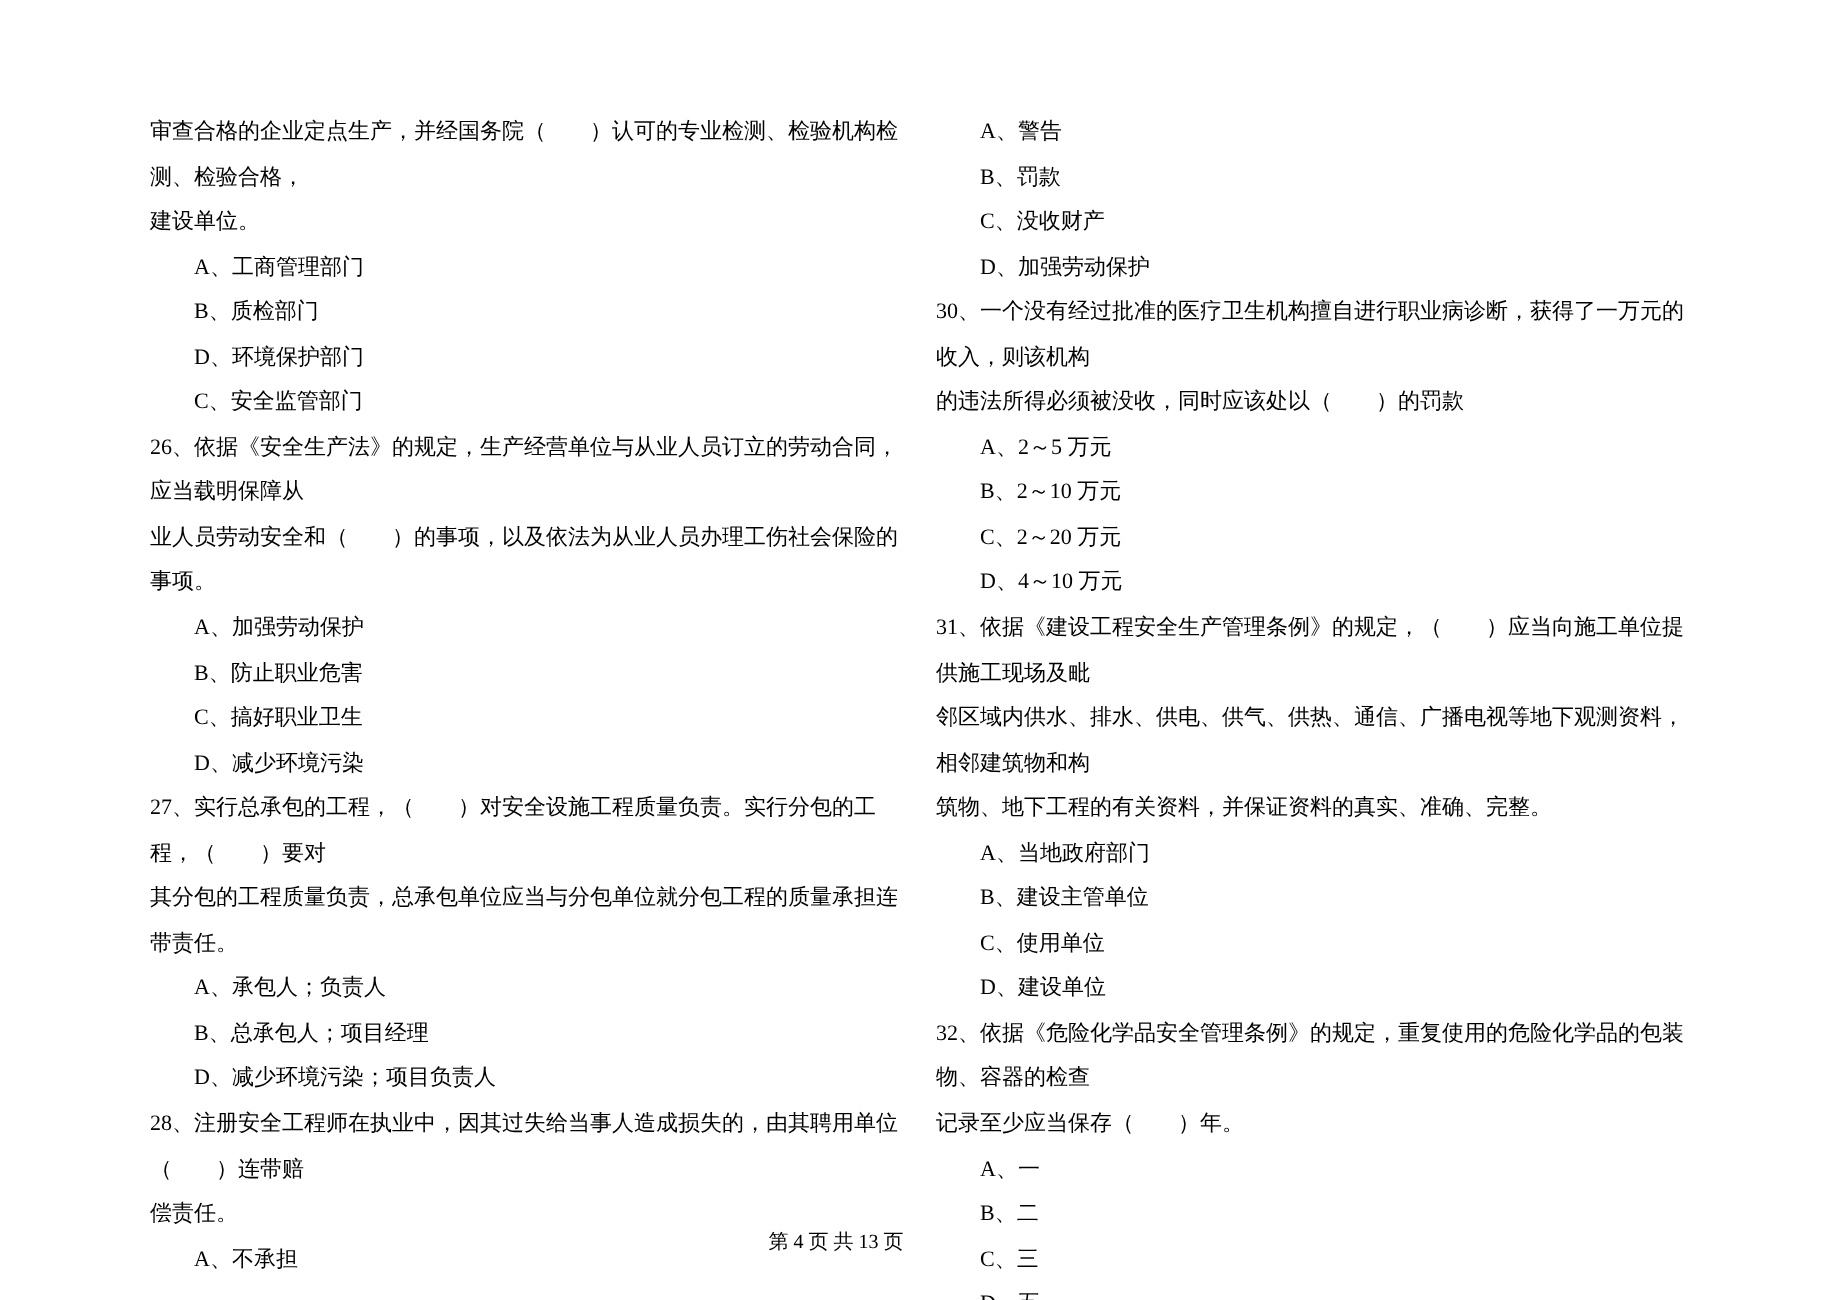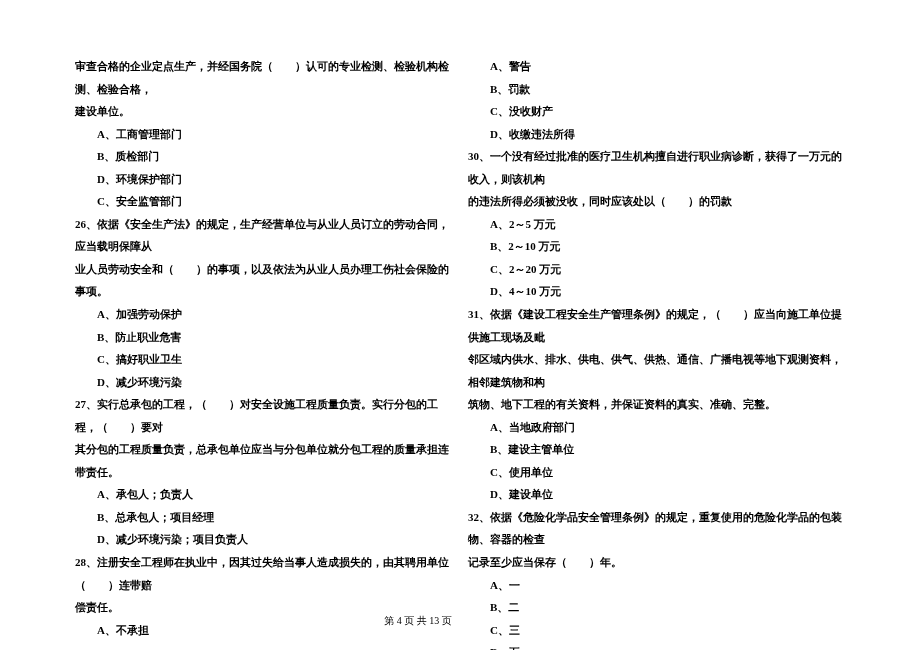--- a/index.html
+++ b/index.html
@@ -10,21 +10,20 @@
     font-family: "SimSun", "宋体", serif;
     font-size: 11px;
     color: #000;
     padding: 55px 75px 30px 75px;
     position: relative;
   }
   .columns {
     display: flex;
     gap: 16px;
     height: 540px;
-    font-weight: bold;
   }
   .col {
     flex: 1;
     line-height: 2.05;
   }
   .line { white-space: normal; word-break: break-all; }
   .opt { padding-left: 2em; }
   .footer {
     position: absolute;
     bottom: 22px;
@@ -60,21 +59,21 @@
     <div class="line">28、注册安全工程师在执业中，因其过失给当事人造成损失的，由其聘用单位（　　）连带赔</div>
     <div class="line">偿责任。</div>
     <div class="line opt">A、不承担</div>
 
   </div>
 
   <div class="col">
     <div class="line opt">A、警告</div>
     <div class="line opt">B、罚款</div>
     <div class="line opt">C、没收财产</div>
-    <div class="line opt">D、收缴违法所得</div>
+    <div class="line opt">D、加强劳动保护</div>
     <div class="line">30、一个没有经过批准的医疗卫生机构擅自进行职业病诊断，获得了一万元的收入，则该机构</div>
     <div class="line">的违法所得必须被没收，同时应该处以（　　）的罚款</div>
     <div class="line opt">A、2～5 万元</div>
     <div class="line opt">B、2～10 万元</div>
     <div class="line opt">C、2～20 万元</div>
     <div class="line opt">D、4～10 万元</div>
     <div class="line">31、依据《建设工程安全生产管理条例》的规定，（　　）应当向施工单位提供施工现场及毗</div>
     <div class="line">邻区域内供水、排水、供电、供气、供热、通信、广播电视等地下观测资料，相邻建筑物和构</div>
     <div class="line">筑物、地下工程的有关资料，并保证资料的真实、准确、完整。</div>
     <div class="line opt">A、当地政府部门</div>

